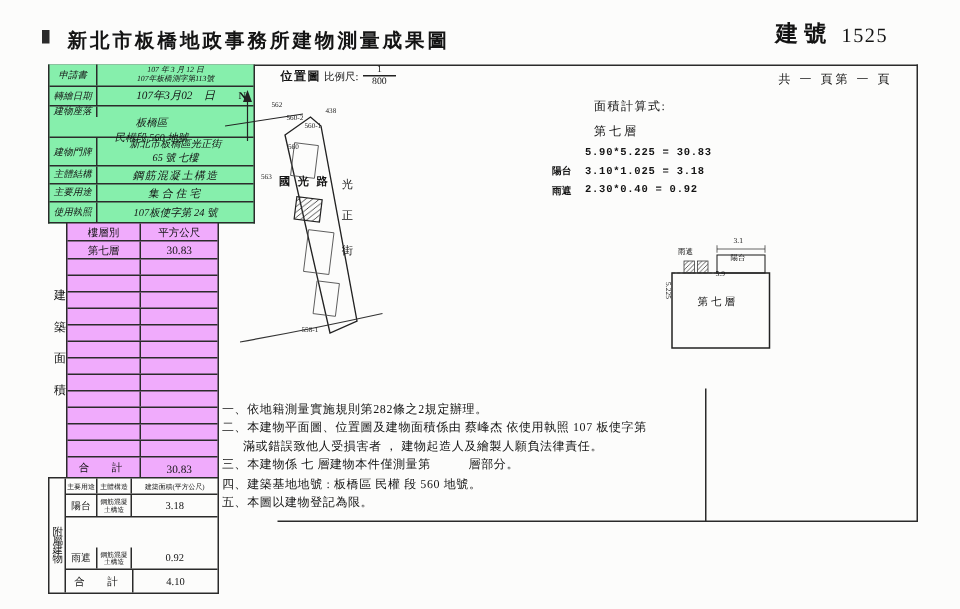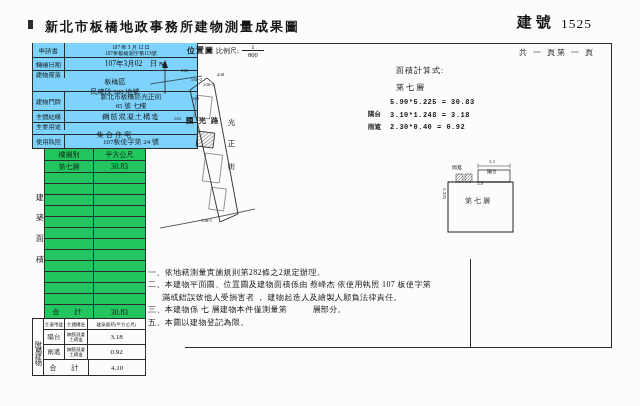--- a/index.html
+++ b/index.html
@@ -20,27 +20,27 @@
   .t8 { font-size:8px; white-space:nowrap; }
   .t7 { font-size:7px; white-space:nowrap; }
   .t5 { font-size:5px; white-space:nowrap; }
   .bold { font-weight:bold; }
   
   .scalewrap { display:flex; align-items:center; gap:3px; }
   .frac { display:inline-block; text-align:center; width:22px; }
   .frac .num { font-size:6.5px; line-height:7px; display:block; }
   .frac .den { font-size:6.5px; line-height:8px; display:block; border-top:1px solid #222; }
   
-  .info-table { left:32px; top:43px; width:166px; border:1px solid #2b2b2b; border-top:none; background:#7dd3fc; }
+  .info-table { left:32px; top:43px; width:138px; border:1px solid #2b2b2b; border-top:none; background:#86efac;font-style:italic; }
   .info-row { display:flex; border-bottom:1px solid #2b2b2b; align-items:stretch; }
   .info-row:last-child { border-bottom:none; }
   .cell-label { width:32px; border-right:1px solid #2b2b2b; display:flex; align-items:center; justify-content:center; font-size:6.3px; text-align:center; line-height:7px; padding:0 1px; }
   .cell-value { flex:1; display:flex; flex-direction:column; align-items:center; justify-content:center; text-align:center; }
   
-  .floor-table { left:44px; top:148px; width:102px; border:1px solid #2b2b2b; background:#22c55e; }
+  .floor-table { left:44px; top:148px; width:102px; border:1px solid #2b2b2b; background:#f0abfc; }
   .ft-row { display:flex; border-bottom:1px solid #2b2b2b; }
   .ft-row:last-child { border-bottom:none; }
   .ft-c1 { width:49px; border-right:1px solid #2b2b2b; display:flex; align-items:center; justify-content:center; font-size:7px; }
   .ft-c2 { flex:1; display:flex; align-items:center; justify-content:center; font-size:7px; }
   .vlabel { writing-mode:vertical-rl; text-orientation:upright; font-size:8px; letter-spacing:21px; color:#141414; }
   .vlabel2 { writing-mode:vertical-rl; text-orientation:upright; font-size:7px; letter-spacing:6px; color:#141414; }
   
   .annex { left:32px; top:318px; width:114px; border:1px solid #2b2b2b; display:flex; background:#fcfcfb; }
   .ax-spine { width:11px; border-right:1px solid #2b2b2b; display:flex; align-items:center; justify-content:center; }
   .ax-body { flex:1; }
@@ -103,21 +103,21 @@
       <div class="cell-label">建物門牌</div>
       <div class="cell-value">
         <span style="font-size:6.8px; line-height:9px;">新北市板橋區光正街</span>
         <span style="font-size:6.8px; line-height:9px;">65 號 七樓</span>
       </div>
     </div>
     <div class="info-row" style="height:12px;">
       <div class="cell-label">主體結構</div>
       <div class="cell-value" style="font-size:7.2px; letter-spacing:1px;">鋼筋混凝土構造</div>
     </div>
-    <div class="info-row" style="height:12px;flex-direction:column;">
+    <div class="info-row" style="height:12px;">
       <div class="cell-label">主要用途</div>
       <div class="cell-value" style="font-size:7.2px; letter-spacing:2px;">集合住宅</div>
     </div>
     <div class="info-row" style="height:13px;">
       <div class="cell-label">使用執照</div>
       <div class="cell-value" style="font-size:7px;">107板使字第 24 號</div>
     </div>
   </div>
 
   <div class="abs vlabel" style="left:33px; top:186px;">建築面積</div>
@@ -193,21 +193,21 @@
       <div class="ax-row" style="height:11px;">
         <div class="ax-u ax-h">主要用途</div>
         <div class="ax-s ax-h">主體構造</div>
         <div class="ax-a ax-h">建築面積(平方公尺)</div>
       </div>
       <div class="ax-row" style="height:15px;">
         <div class="ax-u">陽台</div>
         <div class="ax-s">鋼筋混凝土構造</div>
         <div class="ax-a">3.18</div>
       </div>
-      <div class="ax-row" style="height:15px;">
+      <div class="ax-row" style="height:15px;margin-top:20px;">
         <div class="ax-u">雨遮</div>
         <div class="ax-s">鋼筋混凝土構造</div>
         <div class="ax-a">0.92</div>
       </div>
       <div class="ax-row" style="height:15px;">
         <div class="ax-total-l" style="letter-spacing:4px;">合　計</div>
         <div class="ax-a">4.10</div>
       </div>
     </div>
   </div>
@@ -224,21 +224,21 @@
   <div class="abs t8" style="left:519px; top:47px; letter-spacing:2px;">共 一 頁第 一 頁</div>
   <div class="abs t8" style="left:396px; top:65px; letter-spacing:1px;">面積計算式:</div>
   <div class="abs t8" style="left:396px; top:82px; letter-spacing:2px;">第七層</div>
   <div class="abs formulas">
     <div class="f-line">
       <span class="f-prefix"></span>
       <span class="f-expr">5.90*5.225 = 30.83</span>
     </div>
     <div class="f-line">
       <span class="f-prefix">陽台</span>
-      <span class="f-expr">3.10*1.248 = 3.18</span>
+      <span class="f-expr">3.10*1.025 = 3.18</span>
     </div>
     <div class="f-line">
       <span class="f-prefix">雨遮</span>
       <span class="f-expr">2.30*0.40 = 0.92</span>
     </div>
   </div>
 
   <svg class="abs" style="left:150px; top:54px;" width="120" height="182" viewBox="0 0 120 182">
     <defs>
       <pattern id="hatch1" patternUnits="userSpaceOnUse" width="4" height="4">
@@ -296,16 +296,17 @@
   <div class="abs" style="left:465px; top:196px; font-size:7px; letter-spacing:2px; white-space:nowrap;">第七層</div>
   <div class="abs t5" style="left:487px; top:168px;">陽台</div>
   <div class="abs t5" style="left:489px; top:159px;">3.1</div>
   <div class="abs t5" style="left:452px; top:164px;">雨遮</div>
 
   <div class="abs notes">
     <div>一、依地籍測量實施規則第282條之2規定辦理。</div>
     <div>二、本建物平面圖、位置圖及建物面積係由 蔡峰杰 依使用執照 107 板使字第</div>
     <div class="indent">滿或錯誤致他人受損害者 ， 建物起造人及繪製人願負法律責任。</div>
     <div>三、本建物係 七 層建物本件僅測量第　　　層部分。</div>
+    <div>四、建築基地地號 : 板橋區 民權 段 560 地號。</div>
     <div>五、本圖以建物登記為限。</div>
   </div>
 
 </div>
 
 </body></html>

